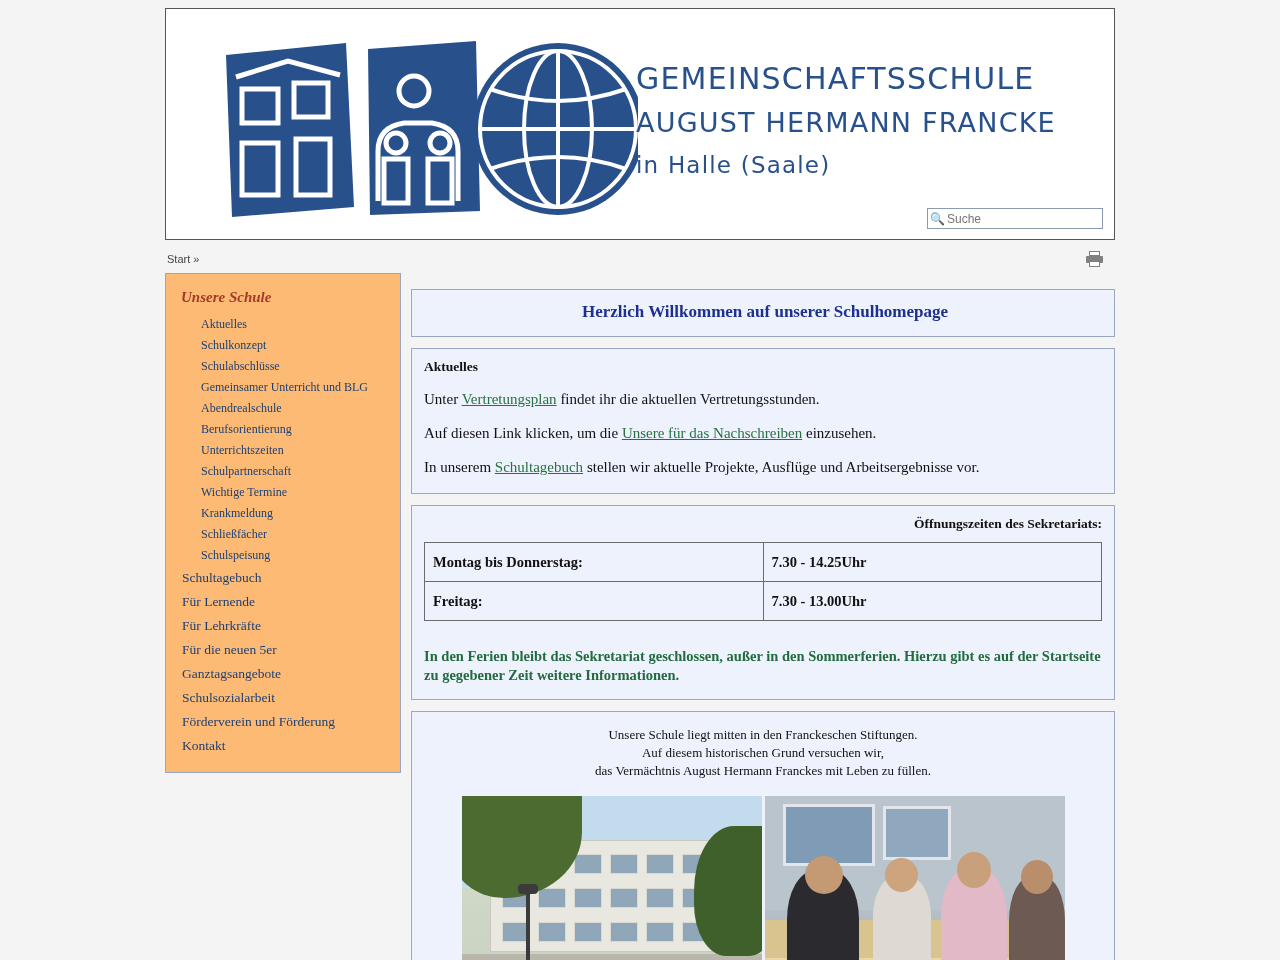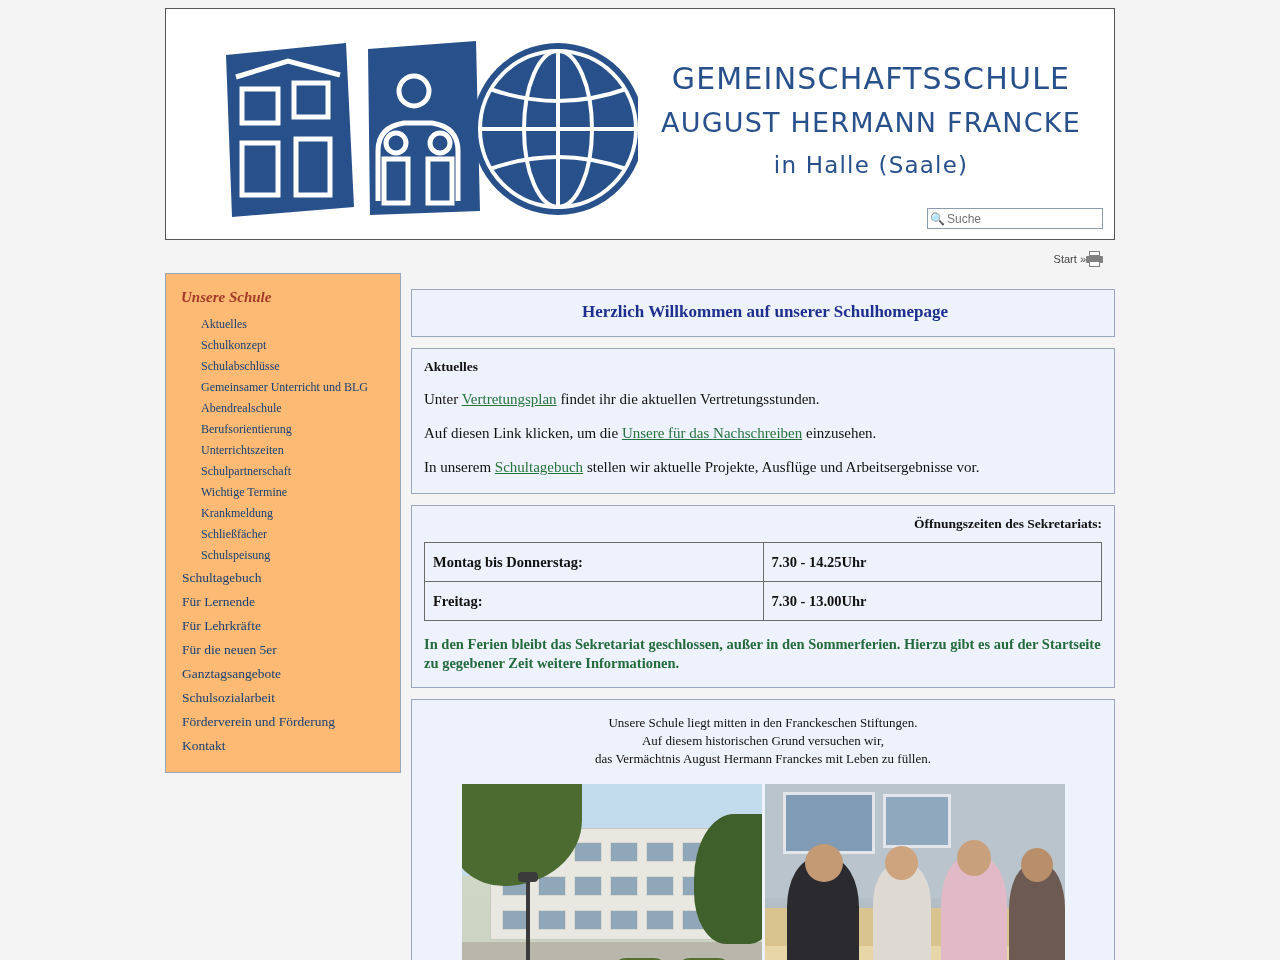--- a/index.html
+++ b/index.html
@@ -31,21 +31,20 @@
     left: 52px;
     top: 22px;
     width: 420px;
     height: 200px;
   }
   .school-title {
     position: absolute;
     left: 470px;
     top: 48px;
     width: 470px;
-    text-align: center;
     color: #28518c;
     font-family: "DejaVu Sans", sans-serif;
     letter-spacing: 1.2px;
   }
   .school-title .l1 {
     font-size: 30px;
     line-height: 44px;
     white-space: nowrap;
   }
   .school-title .l2 {
@@ -85,23 +84,24 @@
     color: #333;
     background: transparent;
     padding: 0;
     height: 17px;
   }
   
   .crumb-bar {
     height: 28px;
     display: flex;
     align-items: center;
-    justify-content: flex-end;
+    justify-content: space-between;
     padding: 0 2px;
     margin-top: 5px;
+    gap: 24px;
   }
   .crumb {
     font-size: 11px;
     color: #444;
   }
   .crumb a {
     color: #444;
     text-decoration: none;
   }
   .printer-icon {
@@ -220,21 +220,21 @@
   }
   .hours h3 {
     margin: 0 0 10px 12px;
     font-size: 13.5px;
     color: #111;
     text-align: right;
   }
   table.hours-table {
     border-collapse: collapse;
     width: 100%;
-    margin-bottom: 14px;
+    margin-bottom: 26px;
     padding-left: 48px;
   }
   table.hours-table td {
     border: 1px solid #6b6b6b;
     padding: 8px 8px;
     font-size: 14.5px;
     font-weight: bold;
     color: #111;
     height: 22px;
   }

